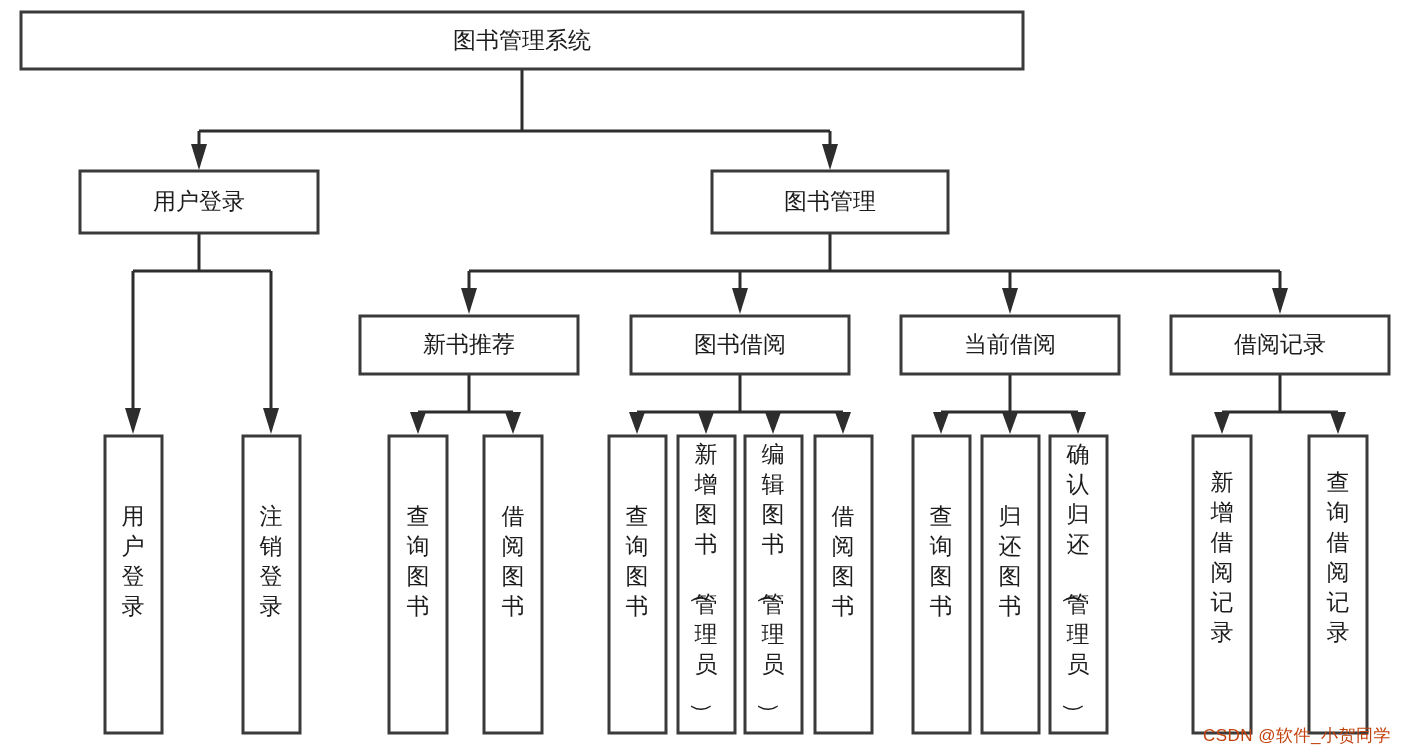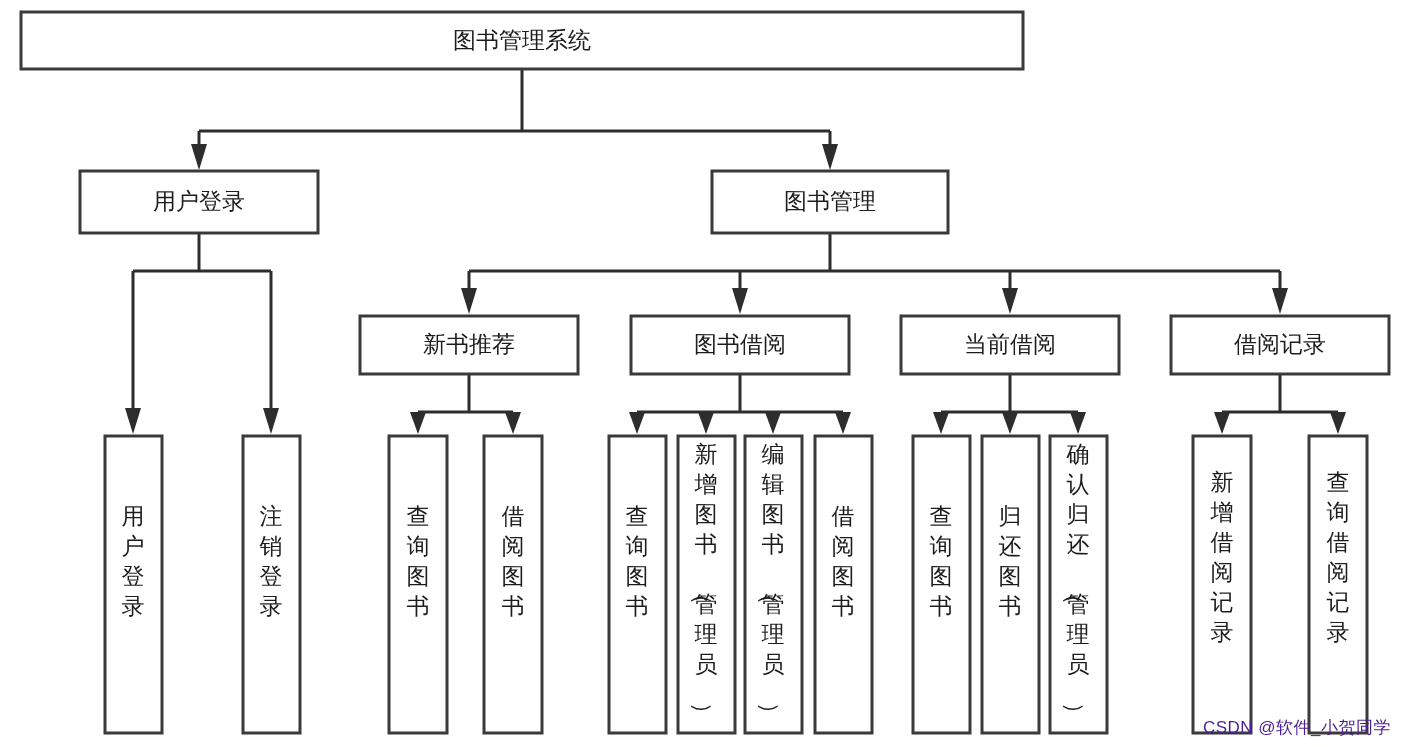--- a/index.html
+++ b/index.html
@@ -56,24 +56,24 @@
   }
   .leaf-label {
     font-family: "Liberation Sans", "DejaVu Sans", sans-serif;
     fill: #1c1c1c;
     font-size: 23px;
     text-anchor: middle;
   }
   .watermark {
     position: absolute;
     right: 14px;
-    bottom: 8px;
+    bottom: 0;
     font-family: "Liberation Sans", "DejaVu Sans", sans-serif;
     font-size: 17px;
-    color: #4c1d95;
+    color: #c2410c;
     white-space: nowrap;
     letter-spacing: 0.5px;
   }
 </style>
 </head>
 <body>
 
 <div id="diagram-root">
 
   <svg class="flow" viewBox="0 0 1405 747" xmlns="http://www.w3.org/2000/svg">

